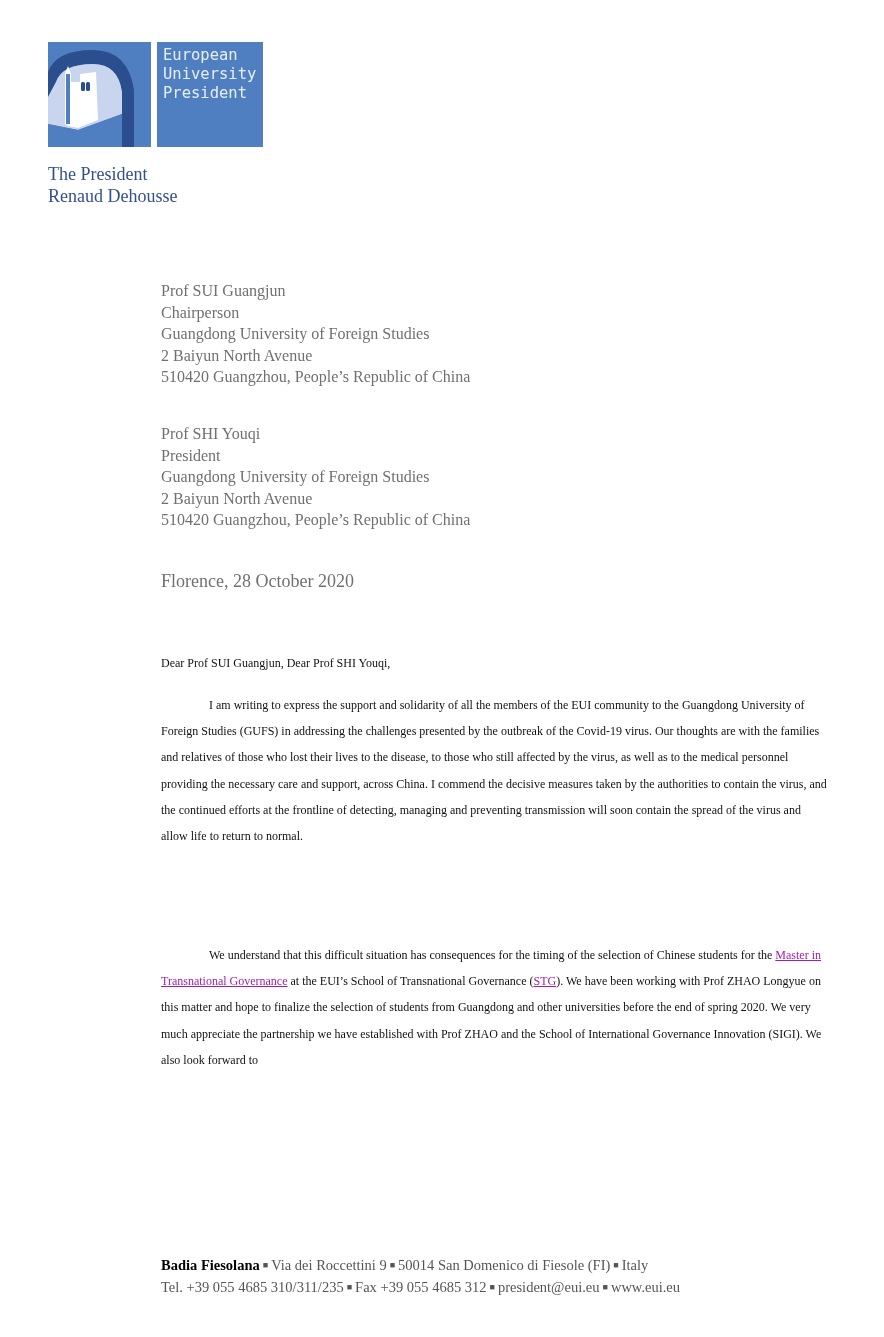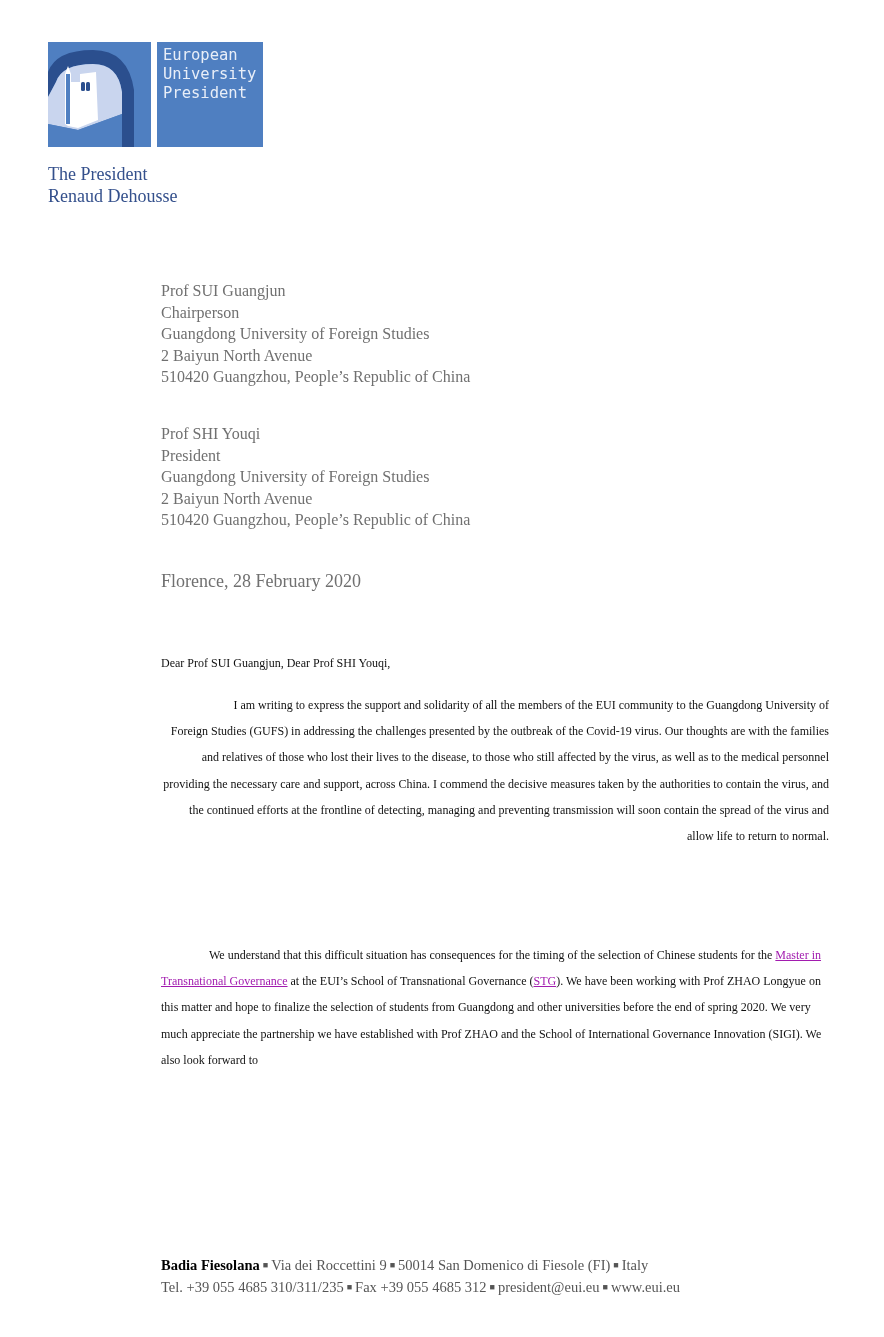--- a/index.html
+++ b/index.html
@@ -11,21 +11,21 @@
   .logo-text { position: absolute; left: 6px; top: 4px; color: #e8eef8;
                font-family: "DejaVu Sans Mono", "Liberation Mono", monospace; font-size: 15.5px; line-height: 19px; }
   .logo-text div { white-space: nowrap; }
   .president { position: absolute; left: 48px; top: 155px; color: #34508c; font-size: 18px; line-height: 22px; margin-top: 8px; }
   .address-block { position: absolute; left: 161px; color: #707070; font-size: 16px; line-height: 21.6px; }
   .addr1 { top: 280px; }
   .addr2 { top: 423px; }
   .dateline { position: absolute; left: 161px; top: 570px; color: #707070; font-size: 18px; line-height: 22px; }
   .body-text { position: absolute; left: 161px; width: 668px; color: #111; font-size: 12px; line-height: 26.2px; }
   .salutation { top: 650px; }
-  .para1 { top: 692px; text-indent: 48px; text-align: right; }
+  .para1 { top: 692px; text-indent: 48px; text-align: left; }
   .para2 { top: 942px; text-indent: 48px; }
   .link { color: #a21caf; text-decoration: underline; cursor: pointer; }
   .footer { position: absolute; left: 161px; top: 1254px; color: #555; font-size: 14.5px; line-height: 22px; white-space: nowrap; }
   .footer b { color: #000000; }
   .sep { font-size: 9px; vertical-align: 2px; padding: 0 3px; color: #555; }
 </style>
 </head>
 <body>
 
 <div class="logo">
@@ -68,21 +68,21 @@
 </div>
 
 <div class="address-block addr2">
   <div>Prof SHI Youqi</div>
   <div>President</div>
   <div>Guangdong University of Foreign Studies</div>
   <div>2 Baiyun North Avenue</div>
   <div>510420 Guangzhou, People’s Republic of China</div>
 </div>
 
-<div class="dateline">Florence, 28 February 2020</div>
+<div class="dateline">Florence, 28 October 2020</div>
 
 <div class="body-text salutation">Dear Prof SUI Guangjun, Dear Prof SHI Youqi,</div>
 
 <div class="body-text para1">I am writing to express the support and solidarity of all the members of the EUI community to the Guangdong University of Foreign Studies (GUFS) in addressing the challenges presented by the outbreak of the Covid-19 virus. Our thoughts are with the families and relatives of those who lost their lives to the disease, to those who still affected by the virus, as well as to the medical personnel providing the necessary care and support, across China. I commend the decisive measures taken by the authorities to contain the virus, and the continued efforts at the frontline of detecting, managing and preventing transmission will soon contain the spread of the virus and allow life to return to normal.</div>
 
 <div class="body-text para2"><span>We understand that this difficult situation has consequences for the timing of the selection of Chinese students for the </span><span class="link">Master in Transnational Governance</span><span> at the EUI’s School of Transnational Governance (</span><span class="link">STG</span><span>). We have been working with Prof ZHAO Longyue on this matter and hope to finalize the selection of students from Guangdong and other universities before the end of spring 2020. We very much appreciate the partnership we have established with Prof ZHAO and the School of International Governance Innovation (SIGI). We also look forward to</span></div>
 
 <div class="footer">
   <div>
     <b>Badia Fiesolana</b><span class="sep">■</span><span>Via dei Roccettini 9</span><span class="sep">■</span><span>50014 San Domenico di Fiesole (FI)</span><span class="sep">■</span><span>Italy</span>

